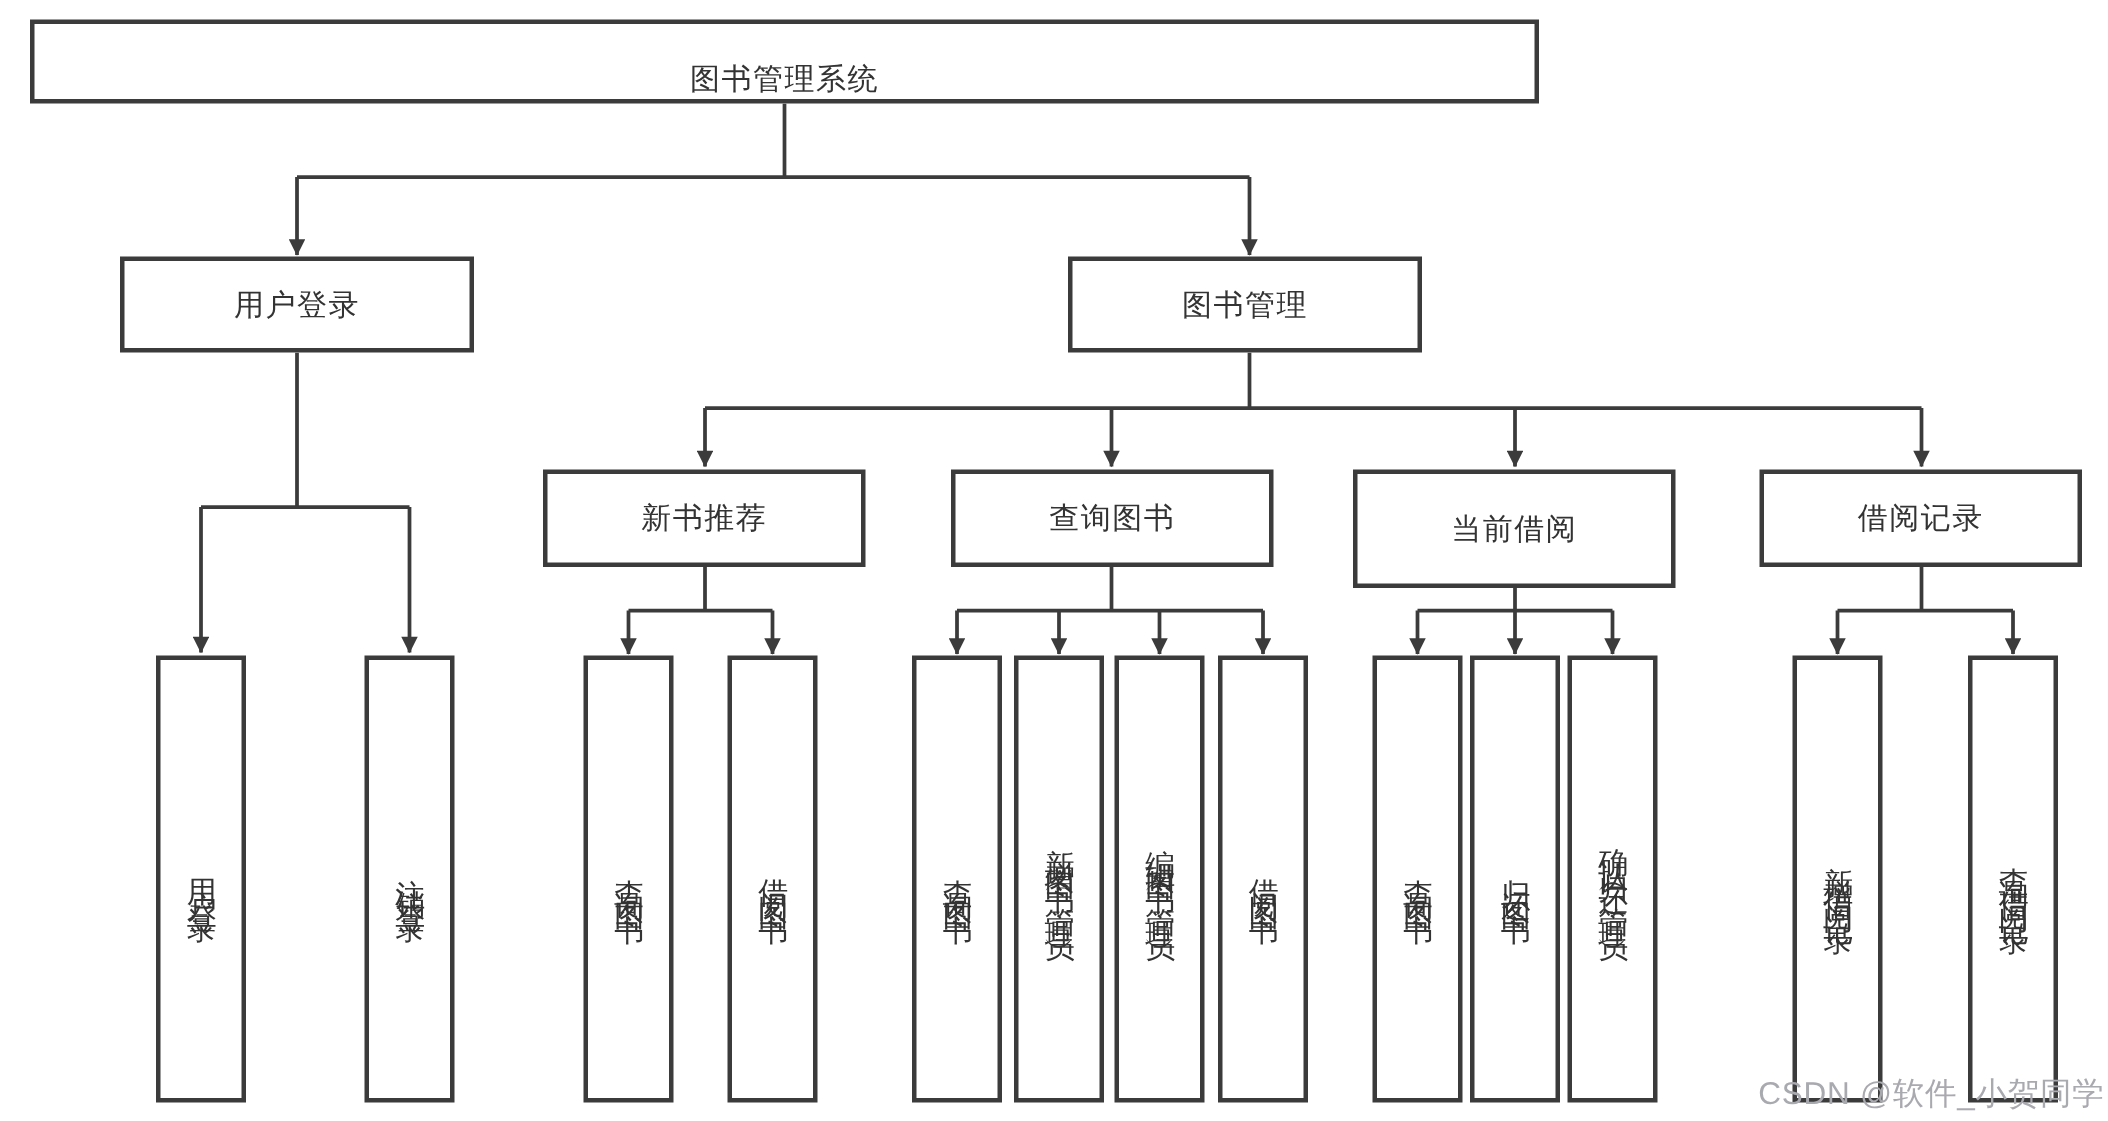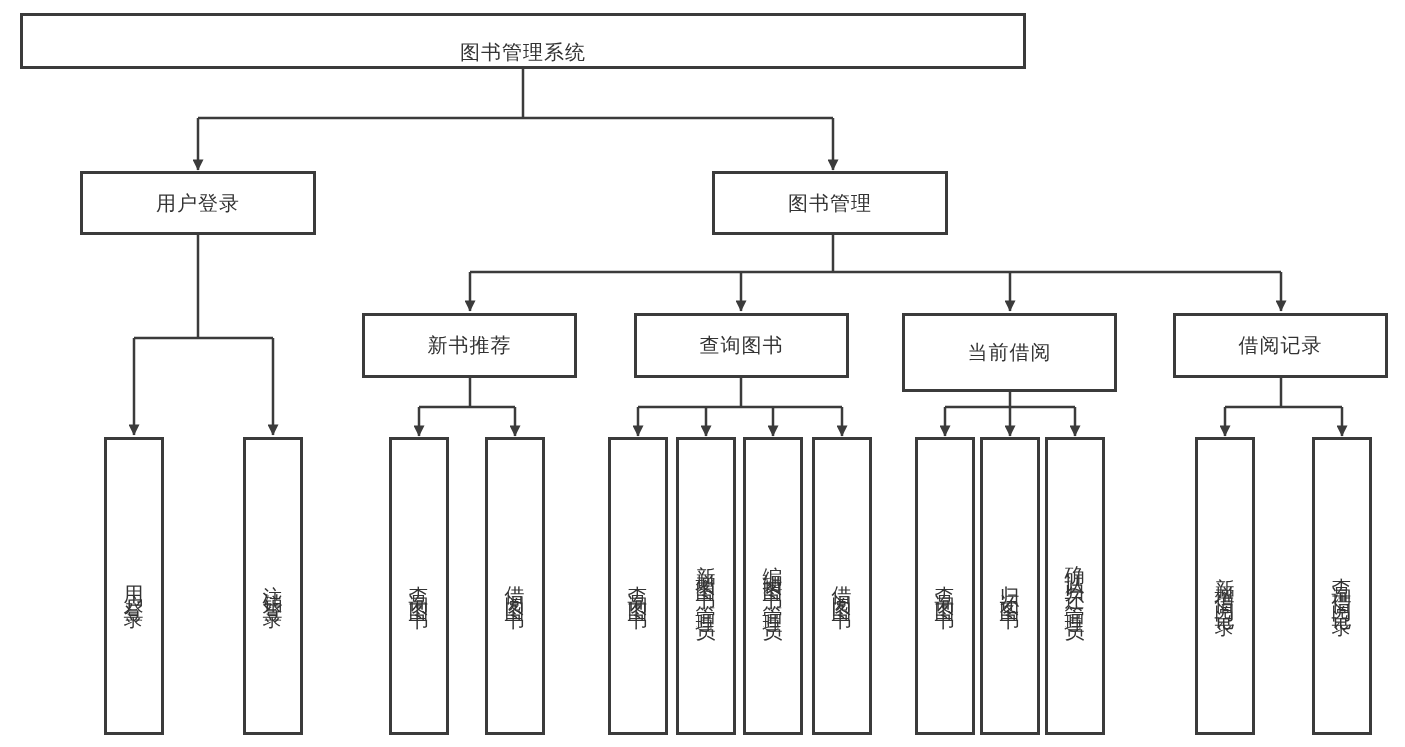--- a/index.html
+++ b/index.html
@@ -160,13 +160,14 @@
     <span>确认归还（管理员）</span>
   </div>
 
   <div class="box v" style="left:1195px;top:437px;width:60px;height:298px;">
     <span>新增借阅记录</span>
   </div>
   <div class="box v" style="left:1312px;top:437px;width:60px;height:298px;">
     <span>查询借阅记录</span>
   </div>
 
+  <div class="watermark">CSDN @软件_小贺同学</div>
 </div>
 
 </body></html>

